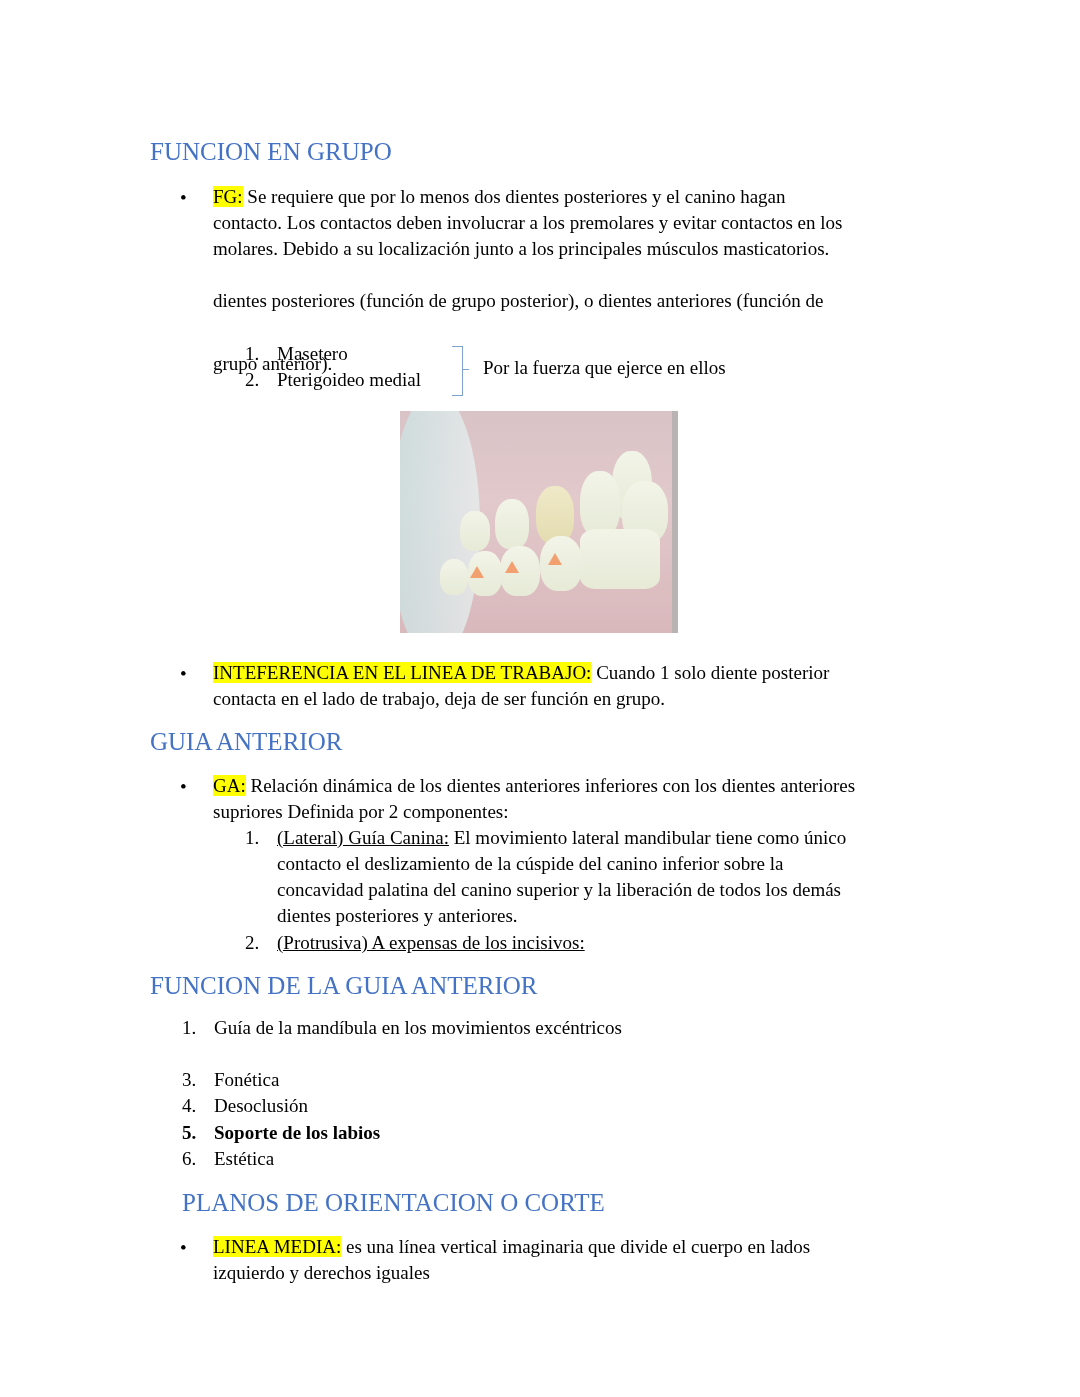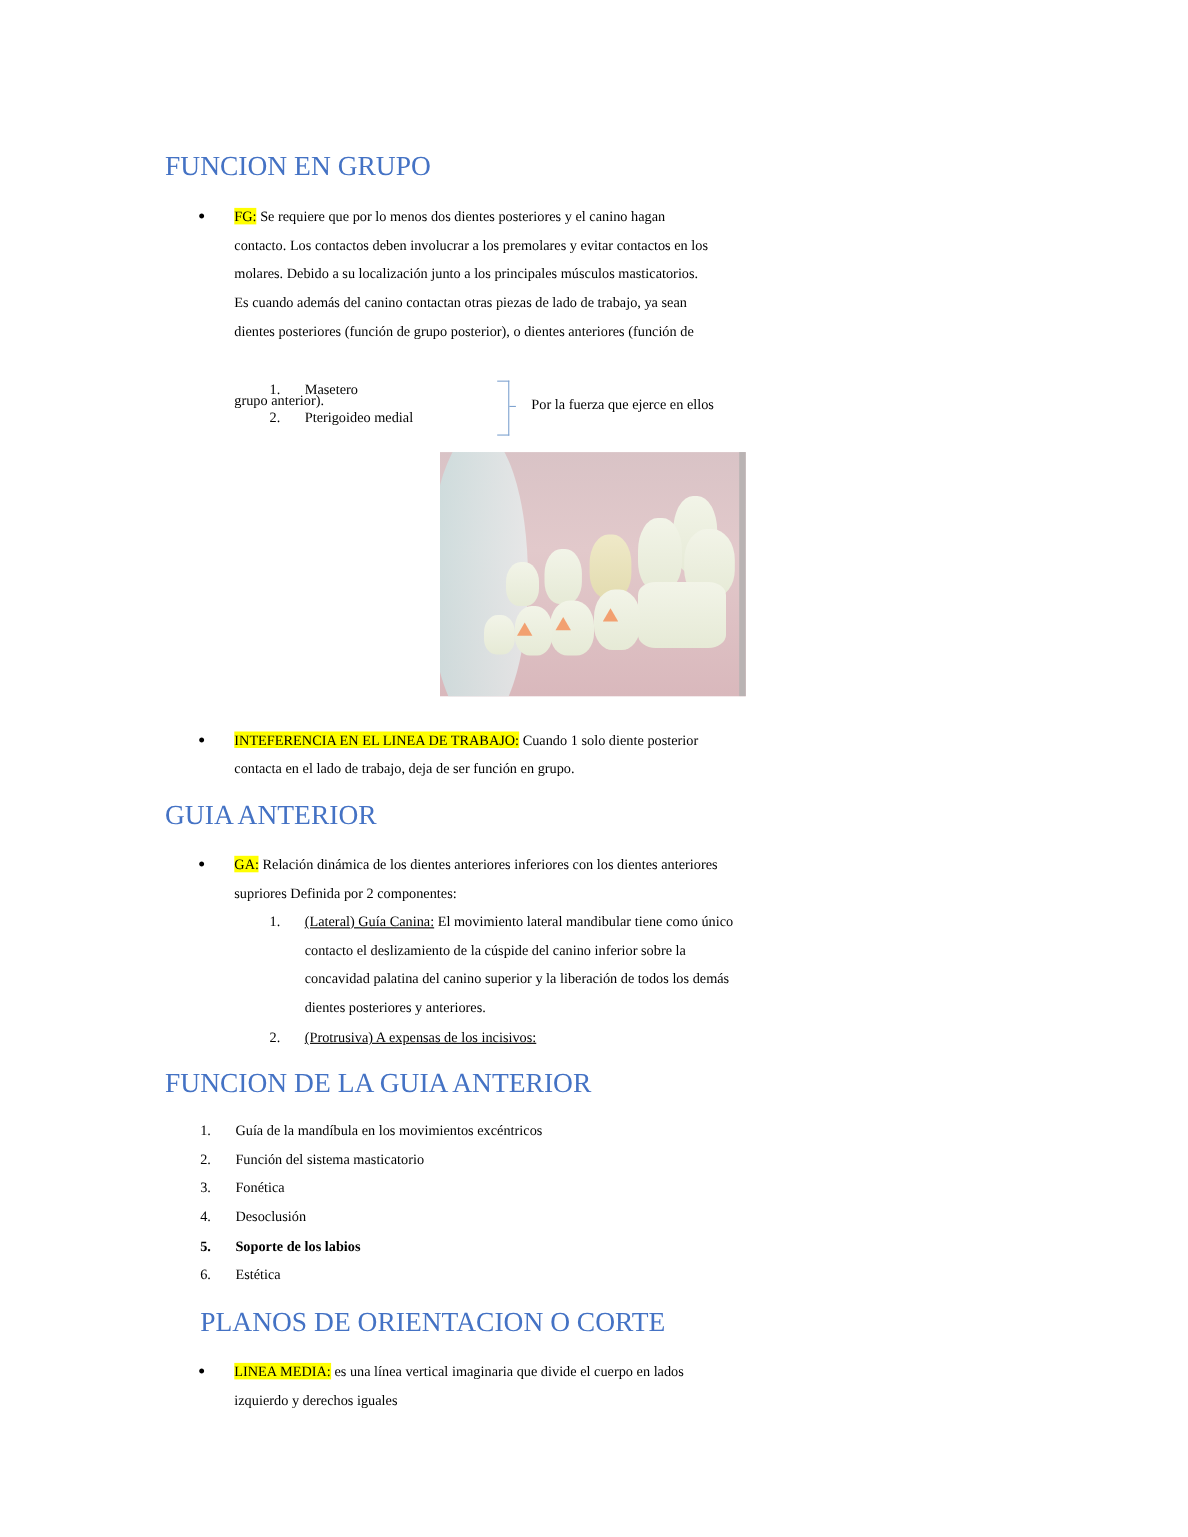--- a/index.html
+++ b/index.html
@@ -1,20 +1,20 @@
 <!DOCTYPE html>
 <html><head>
 <meta charset="utf-8">
 <style>
   html, body { margin:0; padding:0; background:#ffffff; }
   body { width:1080px; height:1397px; position:relative; overflow:hidden;
          font-family:"Liberation Serif", serif; color:#000; }
   .page { position:absolute; left:0; top:13px; width:904px; height:1397px; }
   .h { position:absolute; color:#4472c4; font-size:25px; font-family:"Liberation Serif", serif; white-space:nowrap; line-height:30px; }
-  .line { position:absolute; font-size:13px; line-height:26px; white-space:nowrap; }
+  .line { position:absolute; font-size:19px; line-height:26px; white-space:nowrap; }
   .bullet { position:absolute; font-size:19px; line-height:26px; }
   .hl { background:#ffff00; }
   .u { text-decoration:underline; }
   .num { display:inline-block; width:32px; }
   .bracket { position:absolute; left:452px; top:333px; width:10px; height:48px;
              border:1.5px solid #7fa3d0; border-left:none; }
   .bracket::after { content:""; position:absolute; right:-7px; top:22px; width:6px; border-top:1.5px solid #7fa3d0; }
   .photo { position:absolute; left:400px; top:398px; width:278px; height:222px; overflow:hidden;
            background:linear-gradient(180deg,#d9c3c6 0%,#e2c9cb 40%,#d9b8bc 100%); }
   .photo .lip { position:absolute; left:-10px; top:-20px; width:90px; height:270px; border-radius:50%;
@@ -27,21 +27,20 @@
 <body>
 
 <div class="page">
 
   <div class="h" style="left:150px;top:124px;">FUNCION EN GRUPO</div>
 
   <div class="bullet" style="left:180px;top:172px;">•</div>
   <div class="line" style="left:213px;top:171px;"><span class="hl">FG:</span><span> Se requiere que por lo menos dos dientes posteriores y el canino hagan</span></div>
   <div class="line" style="left:213px;top:197px;">contacto. Los contactos deben involucrar a los premolares y evitar contactos en los</div>
   <div class="line" style="left:213px;top:223px;">molares. Debido a su localización junto a los principales músculos masticatorios.</div>
-  <div class="line" style="left:213px;top:249px;">Es cuando además del canino contactan otras piezas de lado de trabajo, ya sean</div>
   <div class="line" style="left:213px;top:275px;">dientes posteriores (función de grupo posterior), o dientes anteriores (función de</div>
   <div class="line" style="left:213px;top:301px;margin-top:37px;">grupo anterior).</div>
 
   <div class="line" style="left:245px;top:328px;"><span class="num">1.</span><span>Masetero</span></div>
   <div class="line" style="left:245px;top:354px;"><span class="num">2.</span><span>Pterigoideo medial</span></div>
   <div class="bracket"></div>
   <div class="line" style="left:483px;top:328px;margin-top:14px;">Por la fuerza que ejerce en ellos</div>
 
   <div class="photo">
     <div class="lip"></div>
@@ -74,21 +73,20 @@
 
   <div class="line" style="left:245px;top:812px;"><span class="num">1.</span><span class="u">(Lateral) Guía Canina:</span><span> El movimiento lateral mandibular tiene como único</span></div>
   <div class="line" style="left:277px;top:838px;text-align:center;">contacto el deslizamiento de la cúspide del canino inferior sobre la</div>
   <div class="line" style="left:277px;top:864px;text-align:center;">concavidad palatina del canino superior y la liberación de todos los demás</div>
   <div class="line" style="left:277px;top:890px;">dientes posteriores y anteriores.</div>
   <div class="line" style="left:245px;top:917px;"><span class="num">2.</span><span class="u">(Protrusiva) A expensas de los incisivos:</span></div>
 
   <div class="h" style="left:150px;top:958px;">FUNCION DE LA GUIA ANTERIOR</div>
 
   <div class="line" style="left:182px;top:1002px;"><span class="num">1.</span><span>Guía de la mandíbula en los movimientos excéntricos</span></div>
-  <div class="line" style="left:182px;top:1028px;"><span class="num">2.</span><span>Función del sistema masticatorio</span></div>
   <div class="line" style="left:182px;top:1054px;"><span class="num">3.</span><span>Fonética</span></div>
   <div class="line" style="left:182px;top:1080px;"><span class="num">4.</span><span>Desoclusión</span></div>
   <div class="line" style="left:182px;top:1107px;font-weight:bold;"><span class="num">5.</span><span>Soporte de los labios</span></div>
   <div class="line" style="left:182px;top:1133px;"><span class="num">6.</span><span>Estética</span></div>
 
   <div class="h" style="left:182px;top:1175px;">PLANOS DE ORIENTACION O CORTE</div>
 
   <div class="bullet" style="left:180px;top:1222px;">•</div>
   <div class="line" style="left:213px;top:1221px;"><span class="hl">LINEA MEDIA:</span><span> es una línea vertical imaginaria que divide el cuerpo en lados</span></div>
   <div class="line" style="left:213px;top:1247px;">izquierdo y derechos iguales</div>

